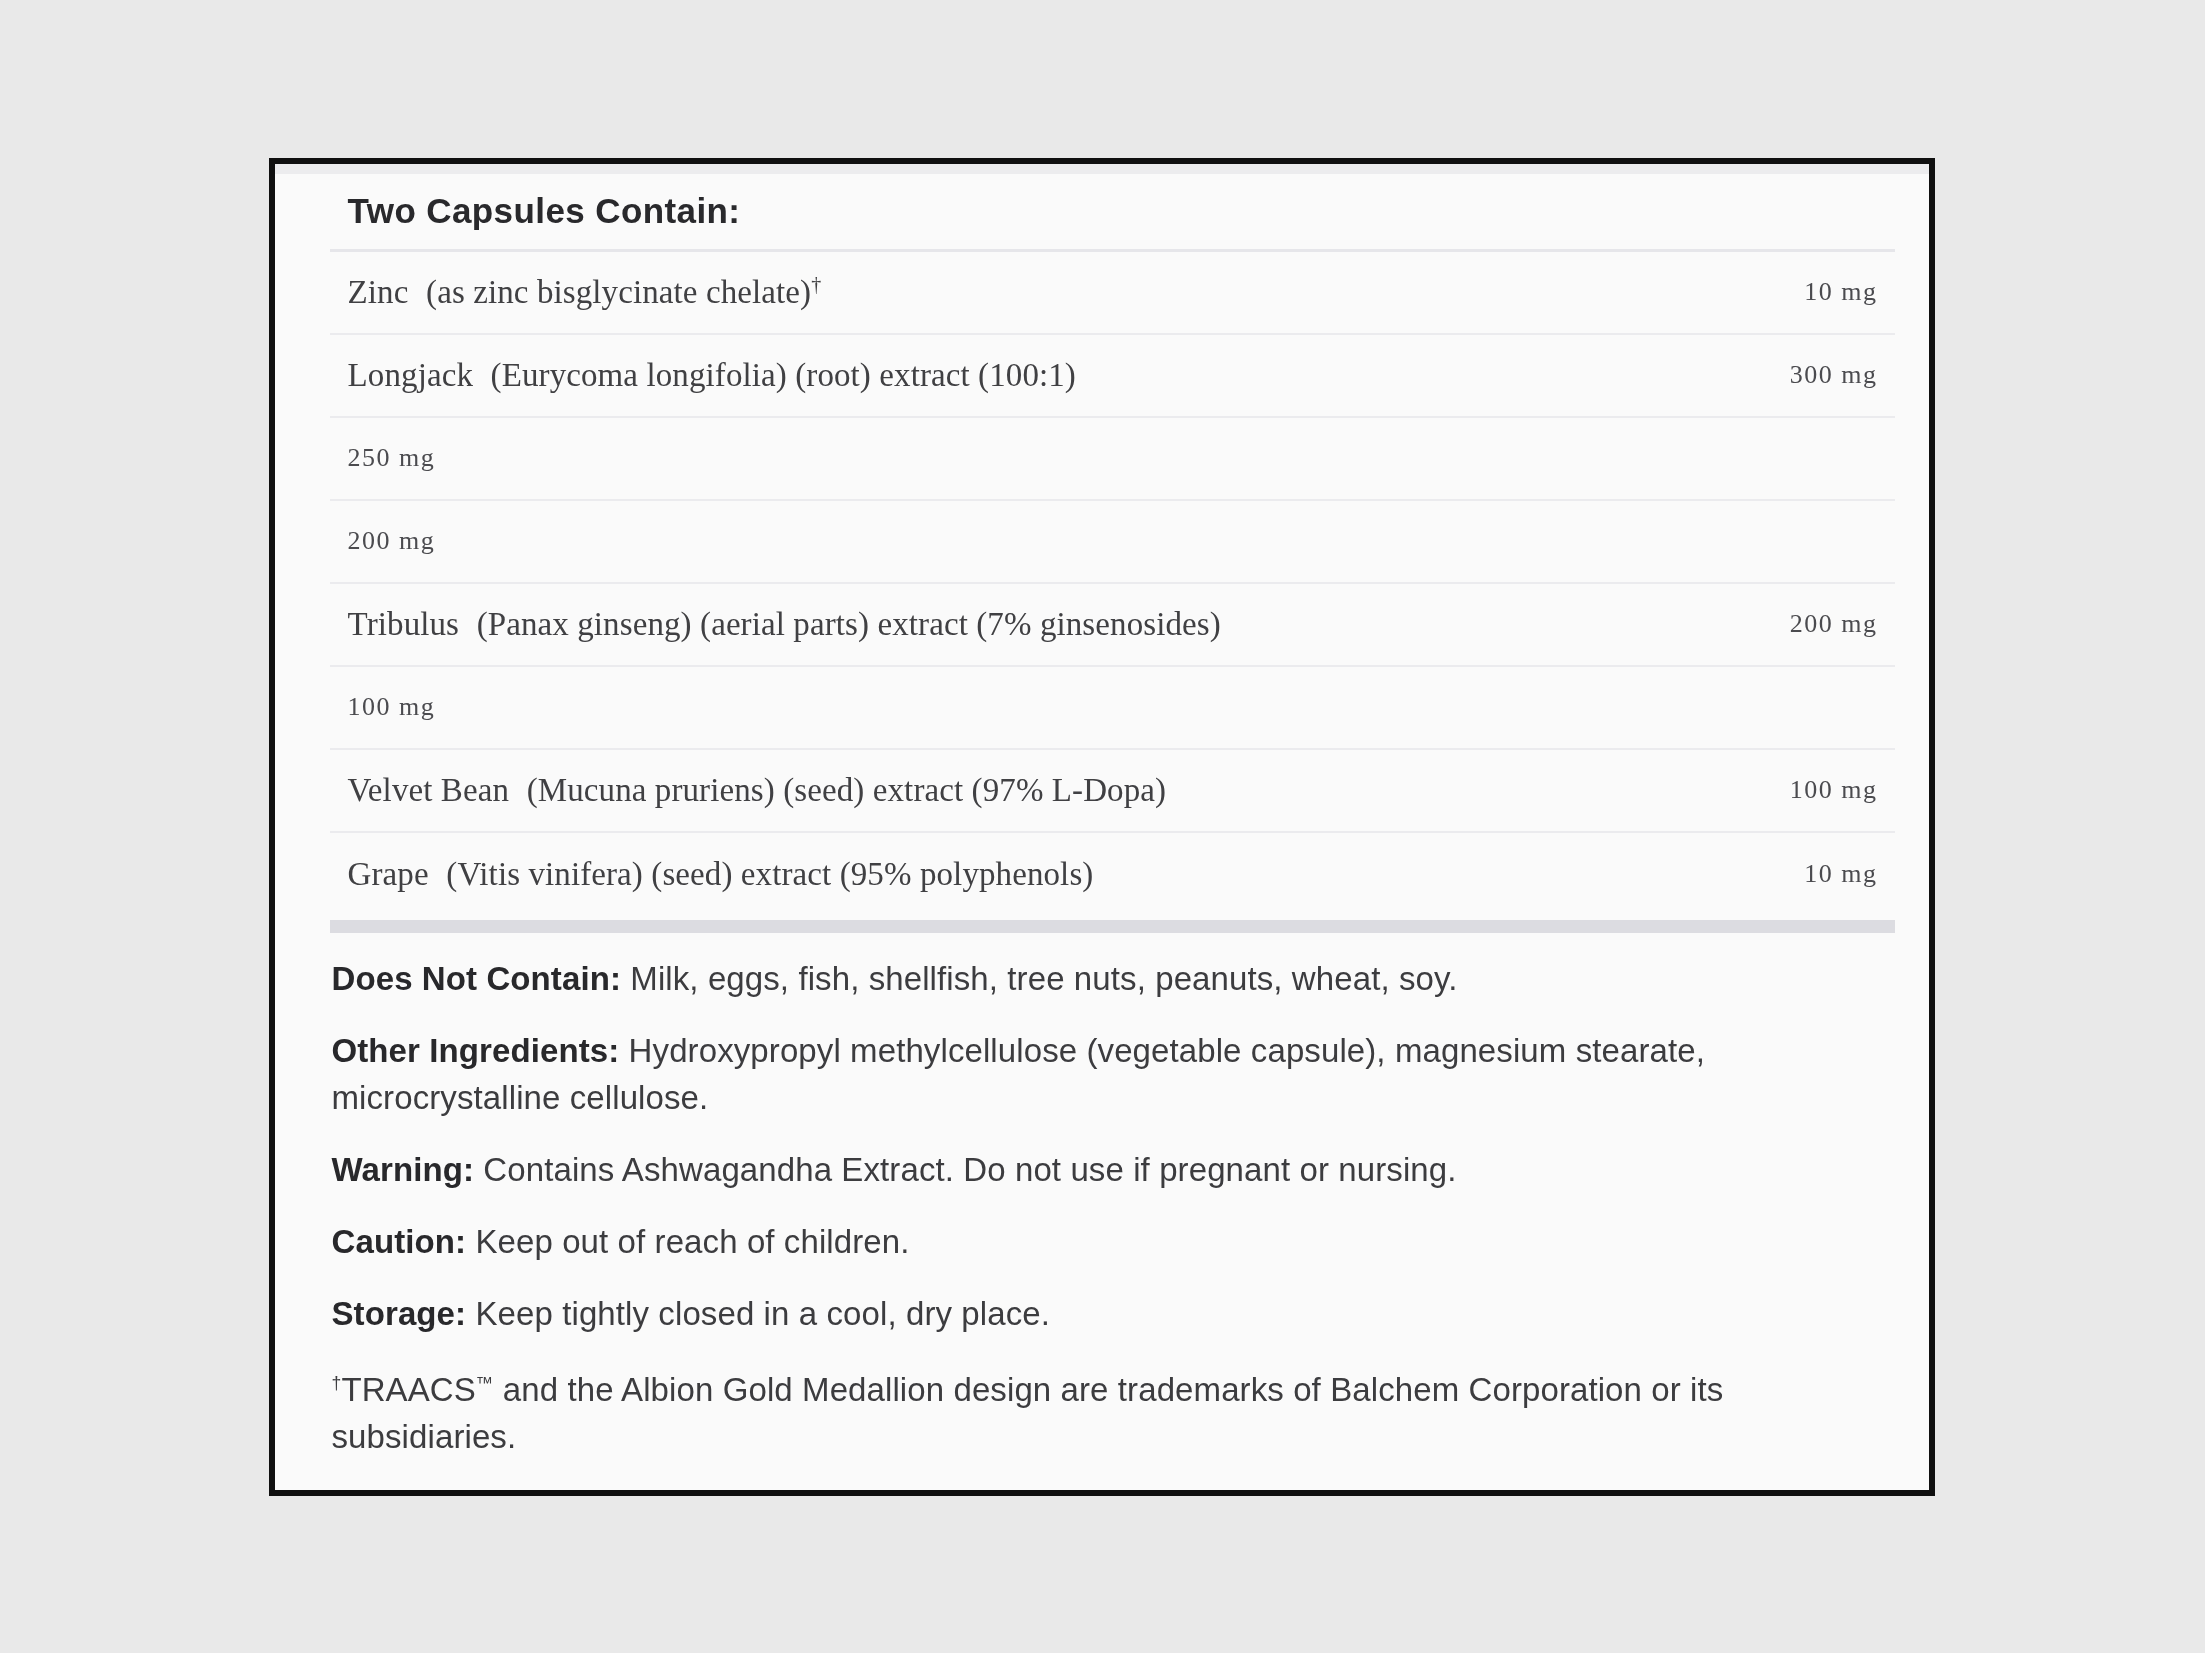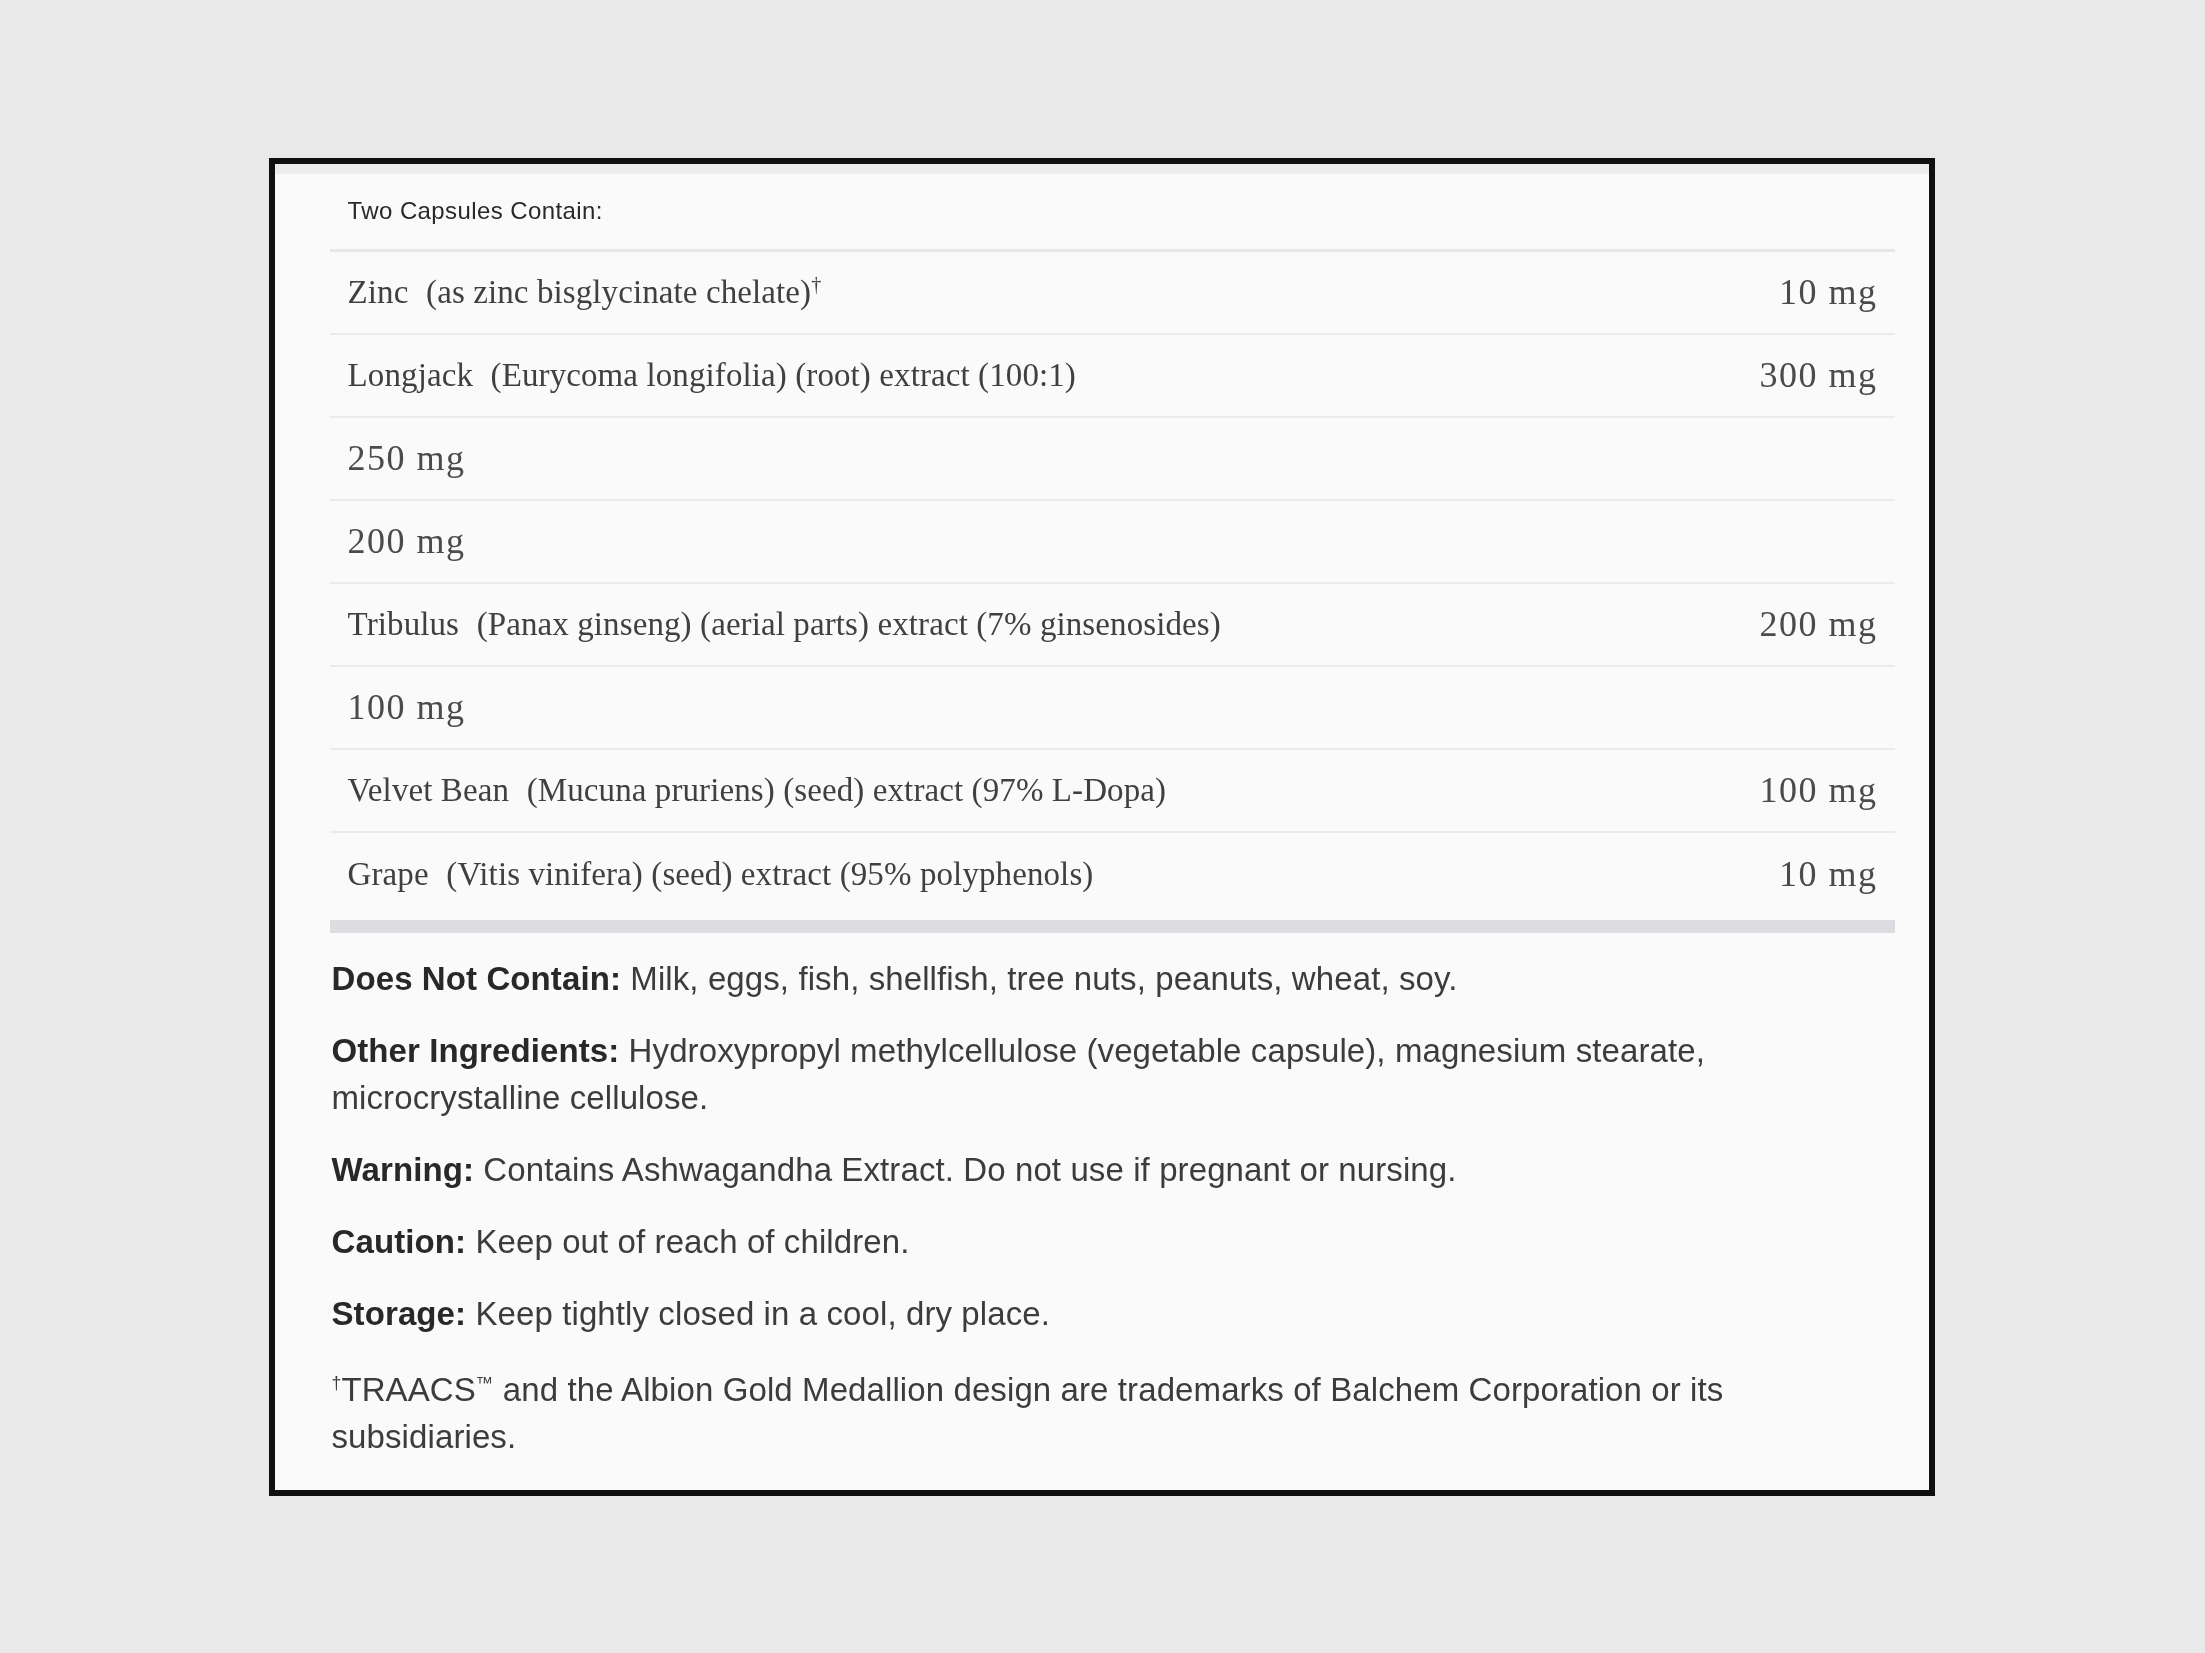--- a/index.html
+++ b/index.html
@@ -29,22 +29,22 @@
     padding: 0 34px 0 55px;
   }
   .header-row {
     height: 78px;
     display: flex;
     align-items: center;
     padding-left: 17.6px;
     border-bottom: 3.7px solid #e6e6ea;
   }
   .header-row .header-text {
-    font-size: 24px;
-    font-weight: normal;
+    font-size: 35px;
+    font-weight: bold;
     color: #29292c;
     letter-spacing: 0.4px;
   }
   .rows { width: 100%; font-family: Liberation Serif, serif; }
   .ing-row {
     height: 83px;
     display: flex;
     align-items: center;
     justify-content: space-between;
     padding: 0 17.6px;
@@ -57,21 +57,21 @@
     letter-spacing: 0.1px;
     white-space: nowrap;
   }
   .ing-detail { margin-left: 17.6px; }
   .ing-name sup {
     font-size: 20px;
     vertical-align: super;
     line-height: 0;
   }
   .ing-amount {
-    font-size: 36px;
+    font-size: 26px;
     color: #4b4b4f;
     letter-spacing: 1.5px;
     white-space: nowrap;
   }
   .thick-bar {
     height: 13.2px;
     margin-top: 4.4px;
     background: #dcdce1;
   }
   .paras {

